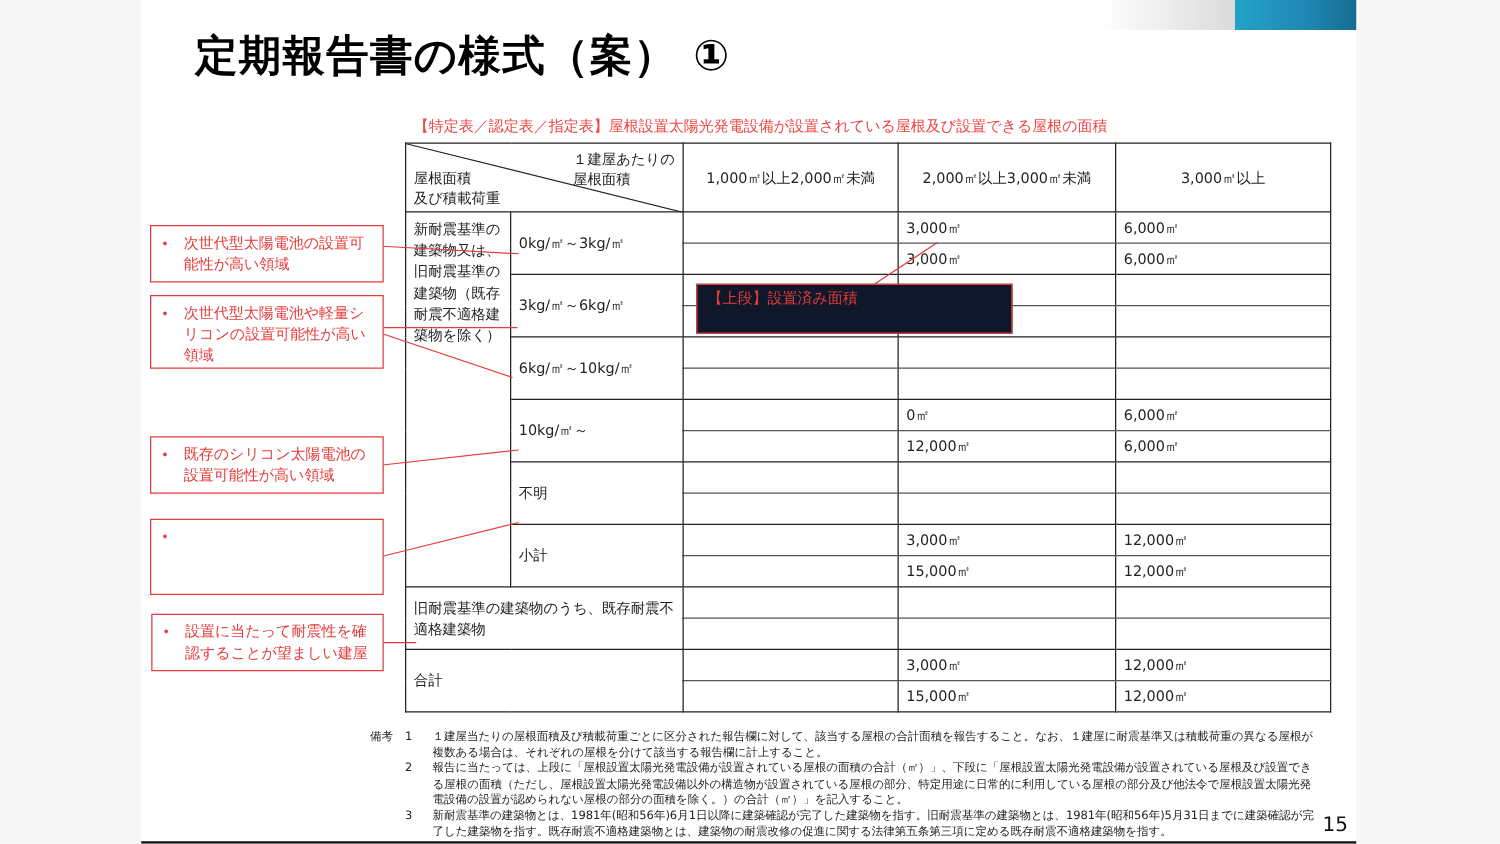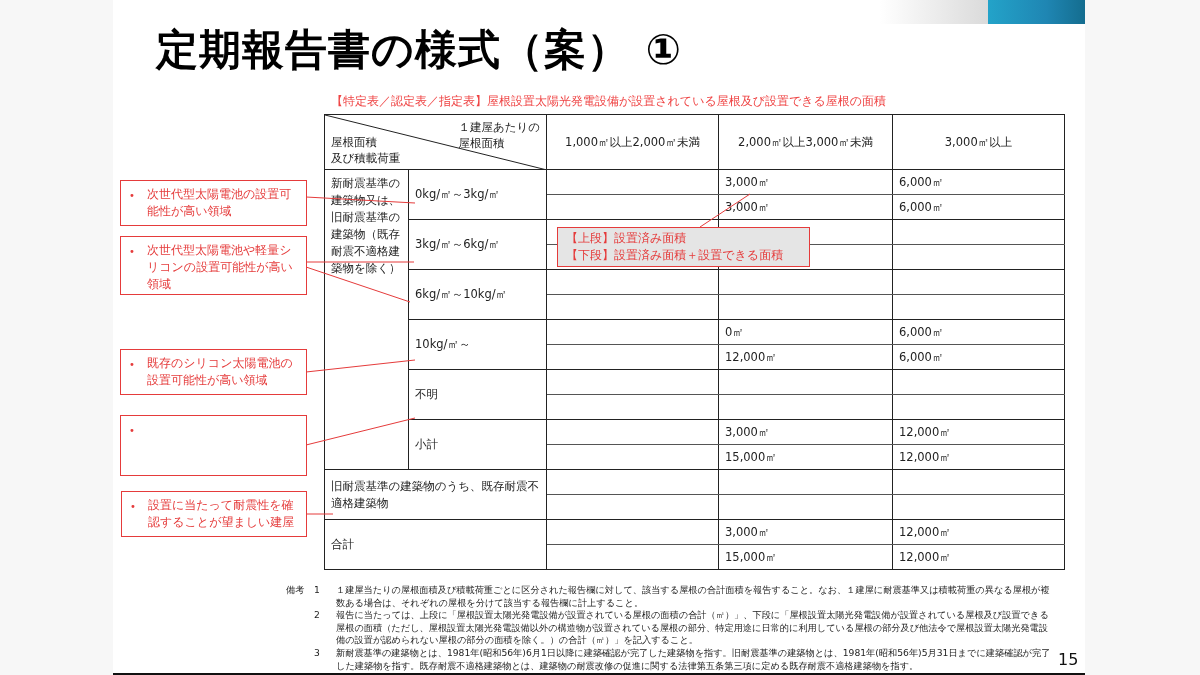--- a/index.html
+++ b/index.html
@@ -1,39 +1,39 @@
 <!DOCTYPE html>
 <html><head>
 <meta charset="utf-8">
 <style>
   html,body{margin:0;padding:0;}
   body{width:1200px;height:675px;background:#f7f7f7;position:relative;overflow:hidden;font-family:"DejaVu Sans","Liberation Sans",sans-serif;color:#222;}
   .slide{position:absolute;left:113px;top:0;width:972px;height:675px;background:#fff;}
   .deco-gray{position:absolute;left:880px;top:0;width:112px;height:24px;background:linear-gradient(to right,#ffffff,#d9d9d9);}
   .deco-blue{position:absolute;left:988px;top:0;width:97px;height:24px;background:linear-gradient(to right,#23a3c9,#1f86b3 60%,#146d8f);}
-  .title{position:absolute;left:156px;top:22px;font-size:42px;font-weight:bold;color:#000;letter-spacing:1px;white-space:nowrap;}
+  .title{position:absolute;left:156px;top:22px;font-size:34px;font-weight:bold;color:#000;letter-spacing:1px;white-space:nowrap;}
   .table-caption{position:absolute;left:331px;top:93px;font-size:12px;color:#ef4444;white-space:nowrap;}
   .tbl{position:absolute;left:324px;top:114px;border-collapse:collapse;table-layout:fixed;font-size:11.5px;}
   .tbl td{border:1px solid #222;padding:0 6px;height:25px;box-sizing:border-box;vertical-align:middle;}
   .tbl td.num{text-align:left;}
   .tbl td.sub{border-top:1px solid #555;}
   .tbl td.top{border-bottom:1px solid #555;}
   .hdr td{height:55px;text-align:center;}
   .diag{position:relative;padding:0 !important;}
   .diag svg{position:absolute;left:0;top:0;}
   .diag .d-tr{position:absolute;right:6px;top:4px;text-align:left;line-height:16px;}
   .diag .d-bl{position:absolute;left:6px;bottom:3px;text-align:left;line-height:16px;}
   .vtext{vertical-align:top !important;padding-top:5px !important;line-height:17px;font-size:11.5px;}
   .callout{position:absolute;border:1.5px solid #e53b3b;color:#e53b3b;background:#fff;font-size:12px;line-height:17px;box-sizing:border-box;}
   .callout .bullet{position:absolute;left:8px;top:6px;font-size:10px;}
   .callout .txt{display:block;padding:5px 8px 5px 26px;}
-  .legend-box{position:absolute;left:557px;top:227px;width:253px;height:40px;border:1.5px solid #e53b3b;background:#e5e5e5;color:#e53b3b;font-size:12px;line-height:17px;padding:2px 8px;box-sizing:border-box;}
+  .legend-box{position:absolute;left:557px;top:227px;width:253px;height:40px;border:1.5px solid #e53b3b;background:#0f172a;color:#e53b3b;font-size:12px;line-height:17px;padding:2px 8px;box-sizing:border-box;}
   .lines{position:absolute;left:0;top:0;pointer-events:none;}
   .notes{position:absolute;left:286px;top:584px;width:770px;font-size:9.2px;line-height:12.6px;color:#222;}
-  .note-row{display:flex;}
+  .note-row{display:flex;margin-left:10px;}
   .note-label{width:28px;flex:none;}
   .note-num{width:22px;flex:none;text-align:left;}
   .note-text{flex:1;}
   .page-num{position:absolute;left:1058px;top:650px;font-size:16px;color:#111;}
   .bottom-rule{position:absolute;left:113px;top:673px;width:972px;height:2px;background:#111;}
 </style>
 </head>
 <body>
 
 <div class="slide"></div>
@@ -191,21 +191,20 @@
 <div class="callout" style="left:120px;top:415px;width:187px;height:61px;">
   <span class="bullet">•</span>
 </div>
 <div class="callout" style="left:121px;top:491px;width:186px;height:46px;">
   <span class="bullet">•</span>
   <span class="txt">設置に当たって耐震性を確認することが望ましい建屋</span>
 </div>
 
 <div class="legend-box">
   <div>【上段】設置済み面積</div>
-  <div>【下段】設置済み面積＋設置できる面積</div>
 </div>
 
 <div class="notes">
   <div class="note-row">
     <span class="note-label">備考</span>
     <span class="note-num">1</span>
     <span class="note-text">１建屋当たりの屋根面積及び積載荷重ごとに区分された報告欄に対して、該当する屋根の合計面積を報告すること。なお、１建屋に耐震基準又は積載荷重の異なる屋根が複数ある場合は、それぞれの屋根を分けて該当する報告欄に計上すること。</span>
   </div>
   <div class="note-row">
     <span class="note-label"></span>

